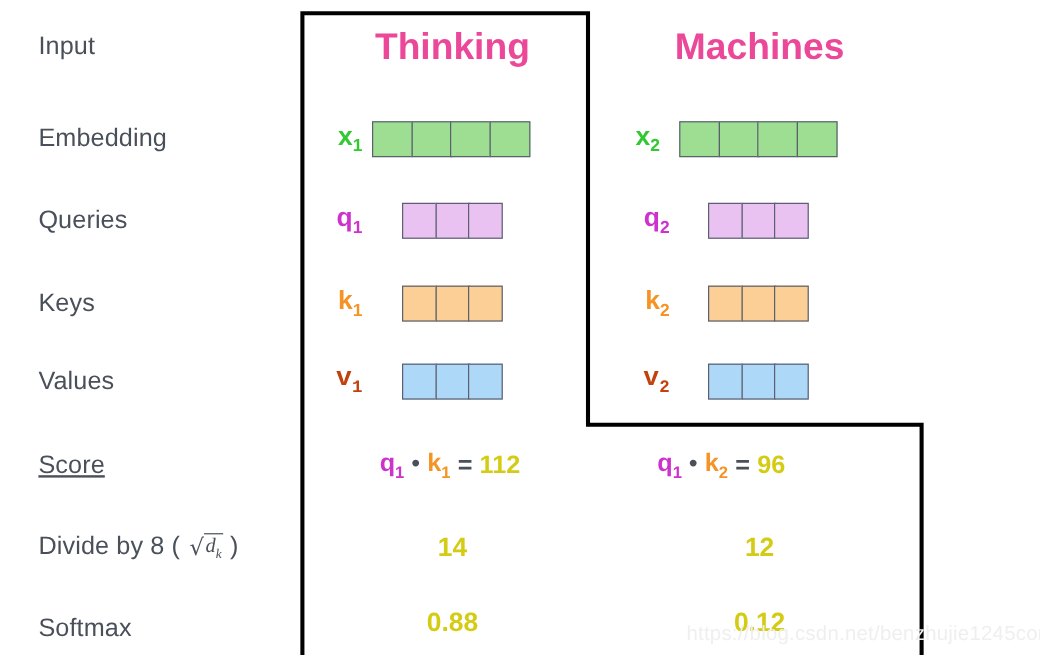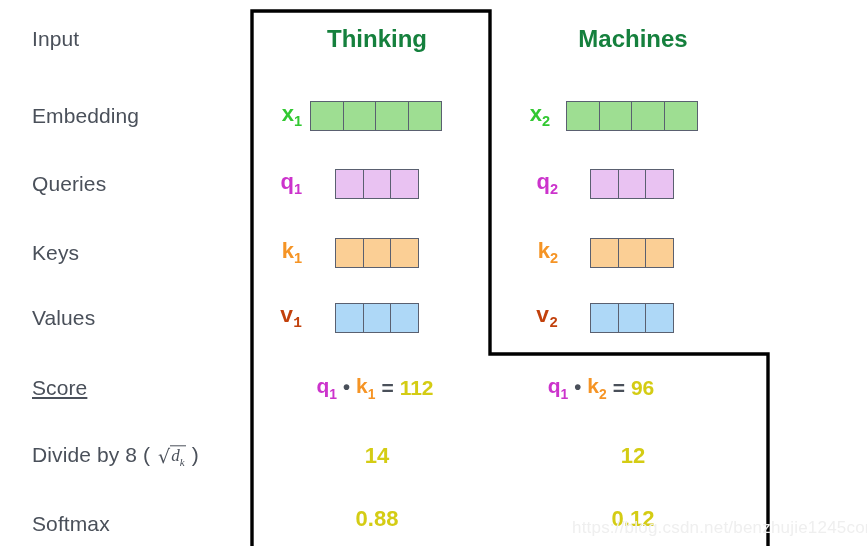--- a/index.html
+++ b/index.html
@@ -60,22 +60,22 @@
     position: relative;
     top: -1px;
   }
   .radicand sub {
     font-size: 11px;
   }
 
   
   .col-header {
     position: absolute;
-    color: #15803d;
-    font-size: 24px;
+    color: #ec4899;
+    font-size: 31px;
     font-weight: bold;
     white-space: nowrap;
     transform: translate(-50%, -50%);
   }
   .vec-label {
     font-size: 22px;
     font-weight: bold;
     line-height: 1;
     position: absolute;
     transform: translate(-100%, -50%);

